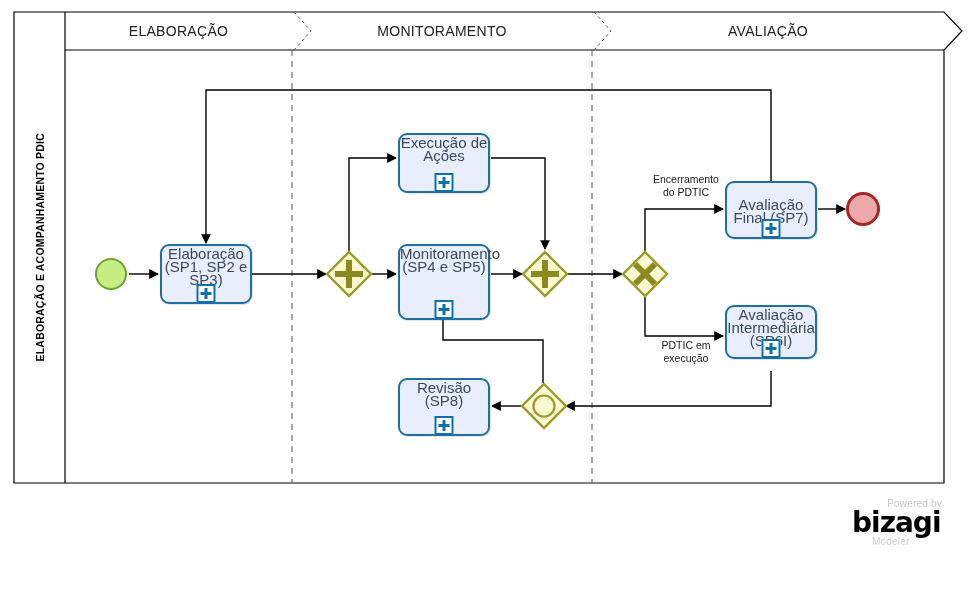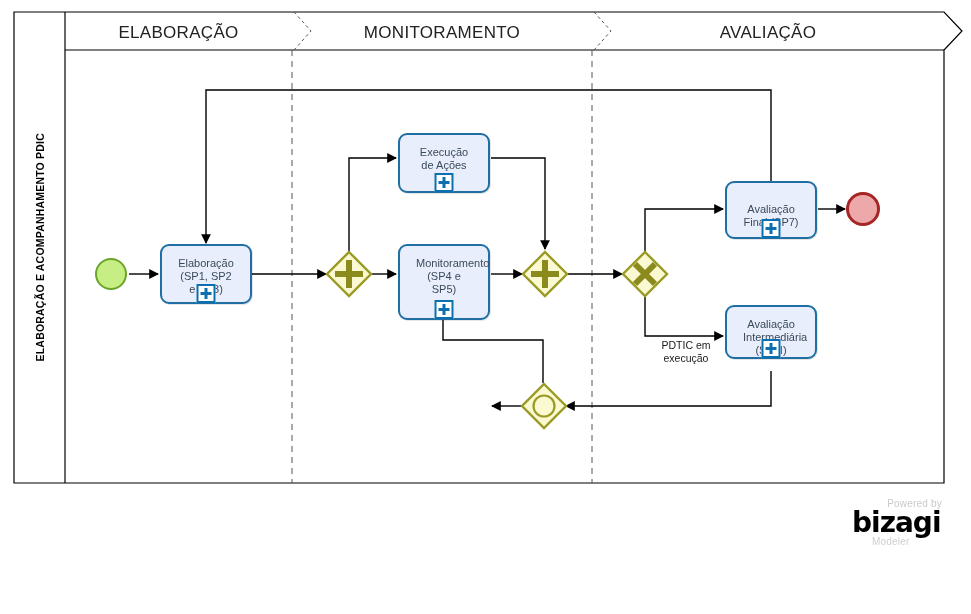--- a/index.html
+++ b/index.html
@@ -22,39 +22,39 @@
   }
   .lane-title span{
     writing-mode:vertical-rl;
     transform:rotate(180deg);
     font-size:10.5px;font-weight:bold;color:#000;
     letter-spacing:.2px;white-space:nowrap;
   }
 
   .phase-label{
     position:absolute;top:23px;
-    font-size:17px;color:#222;
+    font-size:14px;color:#222;
     text-align:center;letter-spacing:.3px;
     white-space:nowrap;
   }
 
   
   .task{
     position:absolute;
     background:#e8eefc;
     border:2px solid #1f6fa5;
     border-radius:9px;
     box-sizing:border-box;
     box-shadow:1px 1px 0 rgba(0,0,0,.10);
     display:flex;flex-direction:column;align-items:center;
   }
   .task .tlabel{
-    margin-top:11px;
-    font-size:11px;line-height:13px;color:#3b4a5a;
-    text-align:center;width:100%;padding:0 16px;box-sizing:border-box;
+    margin-top:1px;
+    font-size:15px;line-height:13px;color:#3b4a5a;
+    text-align:center;width:100%;padding:0 0;box-sizing:border-box;
   }
   .subproc-marker{
     position:absolute;bottom:-1px;left:50%;transform:translateX(-50%);
     width:19px;height:19px;
     border:2px solid #0c6fb0;
     background:#ffffff;
     box-sizing:border-box;
     display:flex;align-items:center;justify-content:center;
   }
   .subproc-marker i{
@@ -194,20 +194,26 @@
       </div>
   </div>
 
   <div class="task" style="left:725px;top:305px;width:92px;height:54px;">
     <div class="tlabel">Avaliação Intermediária (SP6I)</div>
     <div class="subproc-marker">
         <i></i>
       </div>
   </div>
 
+  <div class="task" style="left:398px;top:378px;width:92px;height:58px;">
+    <div class="tlabel">Revisão (SP8)</div>
+    <div class="subproc-marker">
+        <i></i>
+      </div>
+  </div>
 
   <div class="gw" style="left:326px;top:251px;width:46px;height:46px;">
     <svg width="46" height="46" viewBox="0 0 46 46">
       <path d="M23,1 L45,23 L23,45 L1,23 Z" fill="#fbf9d2" stroke="#9a9a24" stroke-width="2.4"></path>
       <path d="M23,9 L23,37 M9,23 L37,23" stroke="#8a8a1d" stroke-width="6" stroke-linecap="butt"></path>
     </svg>
   </div>
 
   <div class="gw" style="left:522px;top:251px;width:46px;height:46px;">
     <svg width="46" height="46" viewBox="0 0 46 46">
@@ -223,20 +229,24 @@
     </svg>
   </div>
 
   <div class="gw" style="left:521px;top:383px;width:46px;height:46px;">
     <svg width="46" height="46" viewBox="0 0 46 46">
       <path d="M23,1 L45,23 L23,45 L1,23 Z" fill="#fbf9d2" stroke="#9a9a24" stroke-width="2.4"></path>
       <circle cx="23" cy="23" r="10.5" fill="none" stroke="#9a9a24" stroke-width="2.2"></circle>
     </svg>
   </div>
 
+  <div class="flow-label" style="left:634px;top:173px;width:104px;">
+    <div>Encerramento</div>
+    <div>do PDTIC</div>
+  </div>
   <div class="flow-label" style="left:634px;top:339px;width:104px;">
     <div>PDTIC em</div>
     <div>execução</div>
   </div>
 
   <div class="bizagi">
     <div class="bz-powered">Powered by</div>
     <div class="bz-word">bizagi</div>
     <div class="bz-modeler">Modeler</div>
   </div>

